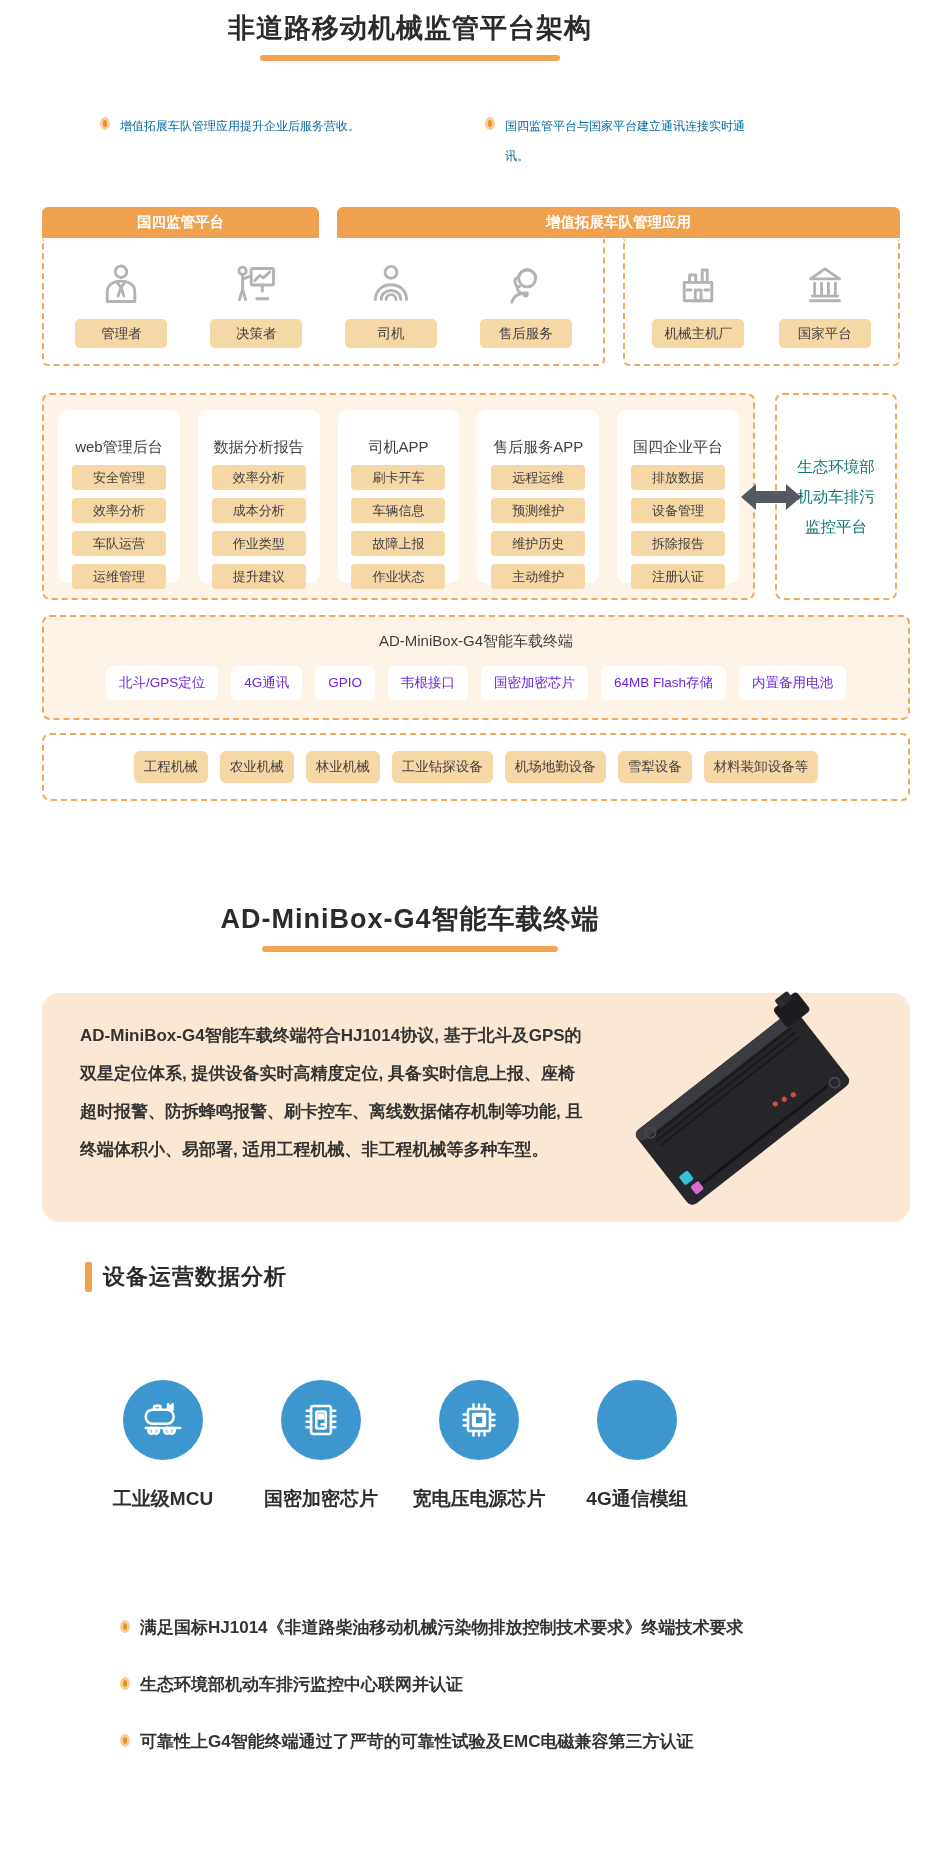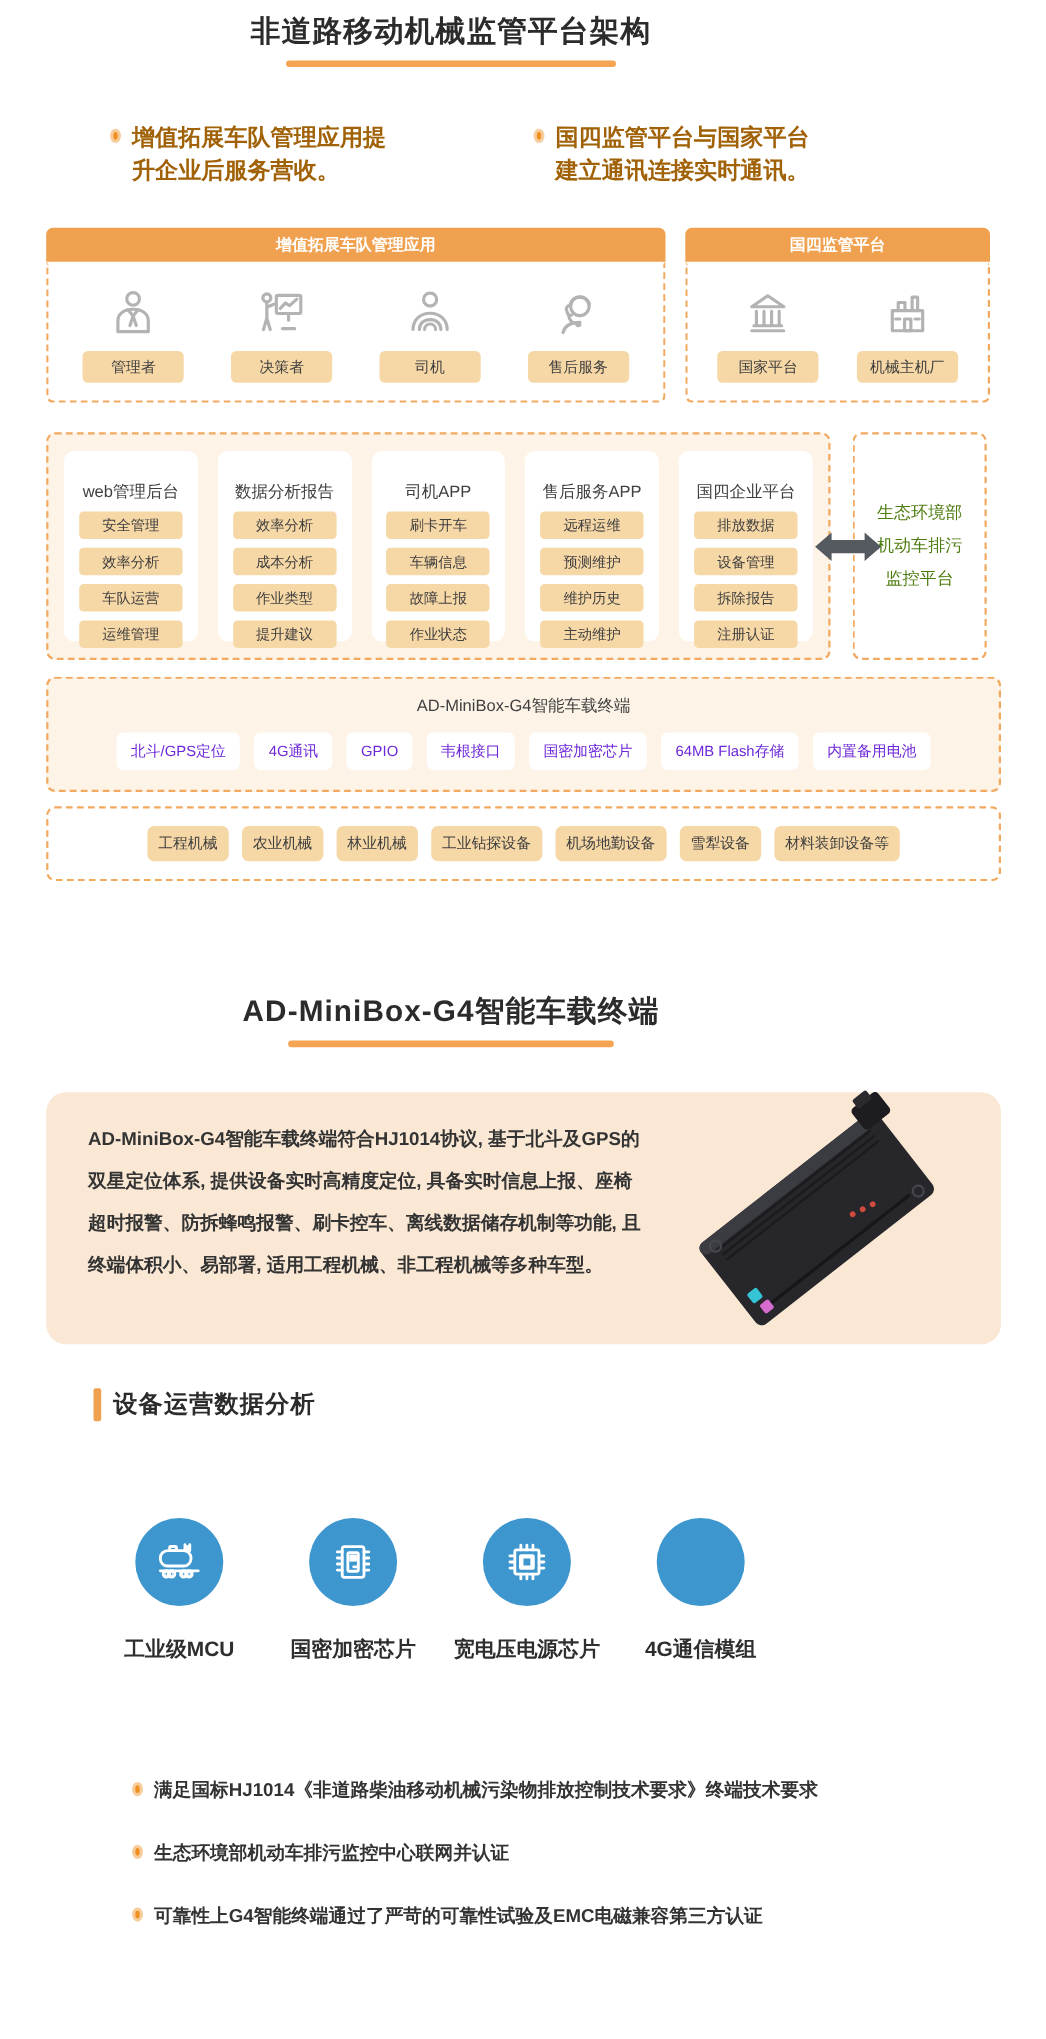--- a/index.html
+++ b/index.html
@@ -17,21 +17,21 @@
   .u1 { width:300px; }
   .u2 { width:296px; }
 
   
   .intro-row { display:flex; margin-top:50px; margin-left:100px; }
   .intro-item { display:flex; width:385px; }
   .dot {
     width:10px; height:13px; border-radius:50%;
     background:#EE8F1F; border:3px solid #F7CD9B; flex:0 0 auto; margin:6px 10px 0 0;
   }
-  .intro-text { width:245px; font-size:21px; font-weight:bold; line-height:30px; color:#a16207; }
+  .intro-text { width:245px; font-size:12px; font-weight:normal; line-height:30px; color:#0369a1; }
 
   
   .bars-row, .roles-row { display:flex; gap:18px; }
   .bars-row { margin-top:36px; }
   .bar {
     height:31px; background:#F0A14F; border-radius:6px 6px 0 0;
     color:#fff; font-size:14.5px; font-weight:600;
     display:flex; align-items:center; justify-content:center;
   }
   .bar-left { flex:0 0 563px; }
@@ -55,21 +55,21 @@
   .cards-box {
     flex:0 0 713px; background:#FDF3E6; border:2px dashed #F2A85E; border-radius:8px;
     padding:15px 14px; display:flex; gap:18px; height:207px;
   }
   .app-card { flex:1; background:#fff; border-radius:9px; padding:28px 5px; text-align:center; }
   .app-card .card-title { font-size:15px; color:#404040; margin-bottom:4px; white-space:nowrap; }
   .app-card .chip { display:block; width:94px; margin:8px auto 0; line-height:25px; font-size:13px; padding:0 4px; border-radius:4px; }
   .gov-box {
     flex:0 0 122px; border:2px dashed #F2A85E; border-radius:8px; background:#fff;
     display:flex; align-items:center; justify-content:center; text-align:center;
-    font-size:15.5px; line-height:30px; color:#4d7c0f; height:207px;
+    font-size:15.5px; line-height:30px; color:#0f766e; height:207px;
   }
   .flow-arrow { position:absolute; left:698px; top:86px; width:62px; height:36px; }
 
   
   .cap-box {
     margin-top:21px; border:2px dashed #F2A85E; border-radius:8px; height:68px;
     display:flex; align-items:center; justify-content:center; gap:16px;
   }
   .cap-box .chip { line-height:32px; border-radius:6px; }
 
@@ -140,22 +140,22 @@
     </div>
     <div class="intro-item">
       <span class="dot"></span>
       <span class="intro-text">国四监管平台与国家平台建立通讯连接实时通讯。</span>
     </div>
   </div>
 
   <div class="content">
 
     <div class="bars-row">
+      <div class="bar bar-right">国四监管平台</div>
       <div class="bar bar-left">增值拓展车队管理应用</div>
-      <div class="bar bar-right">国四监管平台</div>
     </div>
 
     <div class="roles-row">
       <div class="role-box rb-left">
         <div class="role-col">
           <svg viewBox="0 0 24 24">
               <circle cx="12" cy="5.1" r="3"></circle>
               <path d="M4.8 20.6 v-5.2 c0-3.4 3.2-5.4 7.2-5.4 s7.2 2 7.2 5.4 v5.2 z"></path>
               <path d="M9.6 10.2 l2.4 3 2.4-3"></path>
               <path d="M12 13.2 l-1.5 4.5 M12 13.2 l1.5 4.5"></path>
@@ -189,35 +189,35 @@
               <path d="M7.3 12.9 c.2 2.3 1.7 3.6 3.8 4"></path>
               <circle cx="11.9" cy="17.1" r="0.7"></circle>
               <path d="M4.6 21 c.9-3.4 3.6-4.8 8-4.8"></path>
             </svg>
           <span class="chip">售后服务</span>
         </div>
       </div>
       <div class="role-box rb-right">
         <div class="role-col">
           <svg viewBox="0 0 24 24">
-              <path d="M4.4 8.8 L12 3.6 L19.6 8.8 z"></path>
-              <path d="M6.6 11 v6.6 M10.2 11 v6.6 M13.8 11 v6.6 M17.4 11 v6.6"></path>
-              <path d="M5.4 17.8 h13.2 M4.4 20.2 h15.2"></path>
-            </svg>
-          <span class="chip">国家平台</span>
-        </div>
-        <div class="role-col">
-          <svg viewBox="0 0 24 24">
               <rect x="4.8" y="10.6" width="14.4" height="9.6"></rect>
               <path d="M7.6 10.6 v-3.8 h3.2 v3.8"></path>
               <path d="M14.2 10.6 v-6.4 h2.6 v6.4"></path>
               <rect x="10.6" y="14.6" width="3" height="5.6"></rect>
               <path d="M6.4 14.6 h2 M15.6 14.6 h2"></path>
             </svg>
           <span class="chip">机械主机厂</span>
+        </div>
+        <div class="role-col">
+          <svg viewBox="0 0 24 24">
+              <path d="M4.4 8.8 L12 3.6 L19.6 8.8 z"></path>
+              <path d="M6.6 11 v6.6 M10.2 11 v6.6 M13.8 11 v6.6 M17.4 11 v6.6"></path>
+              <path d="M5.4 17.8 h13.2 M4.4 20.2 h15.2"></path>
+            </svg>
+          <span class="chip">国家平台</span>
         </div>
       </div>
     </div>
 
     <div class="cards-row">
       <div class="cards-box">
         <div class="app-card">
           <div class="card-title">web管理后台</div>
           <span class="chip">安全管理</span>
           <span class="chip">效率分析</span>

